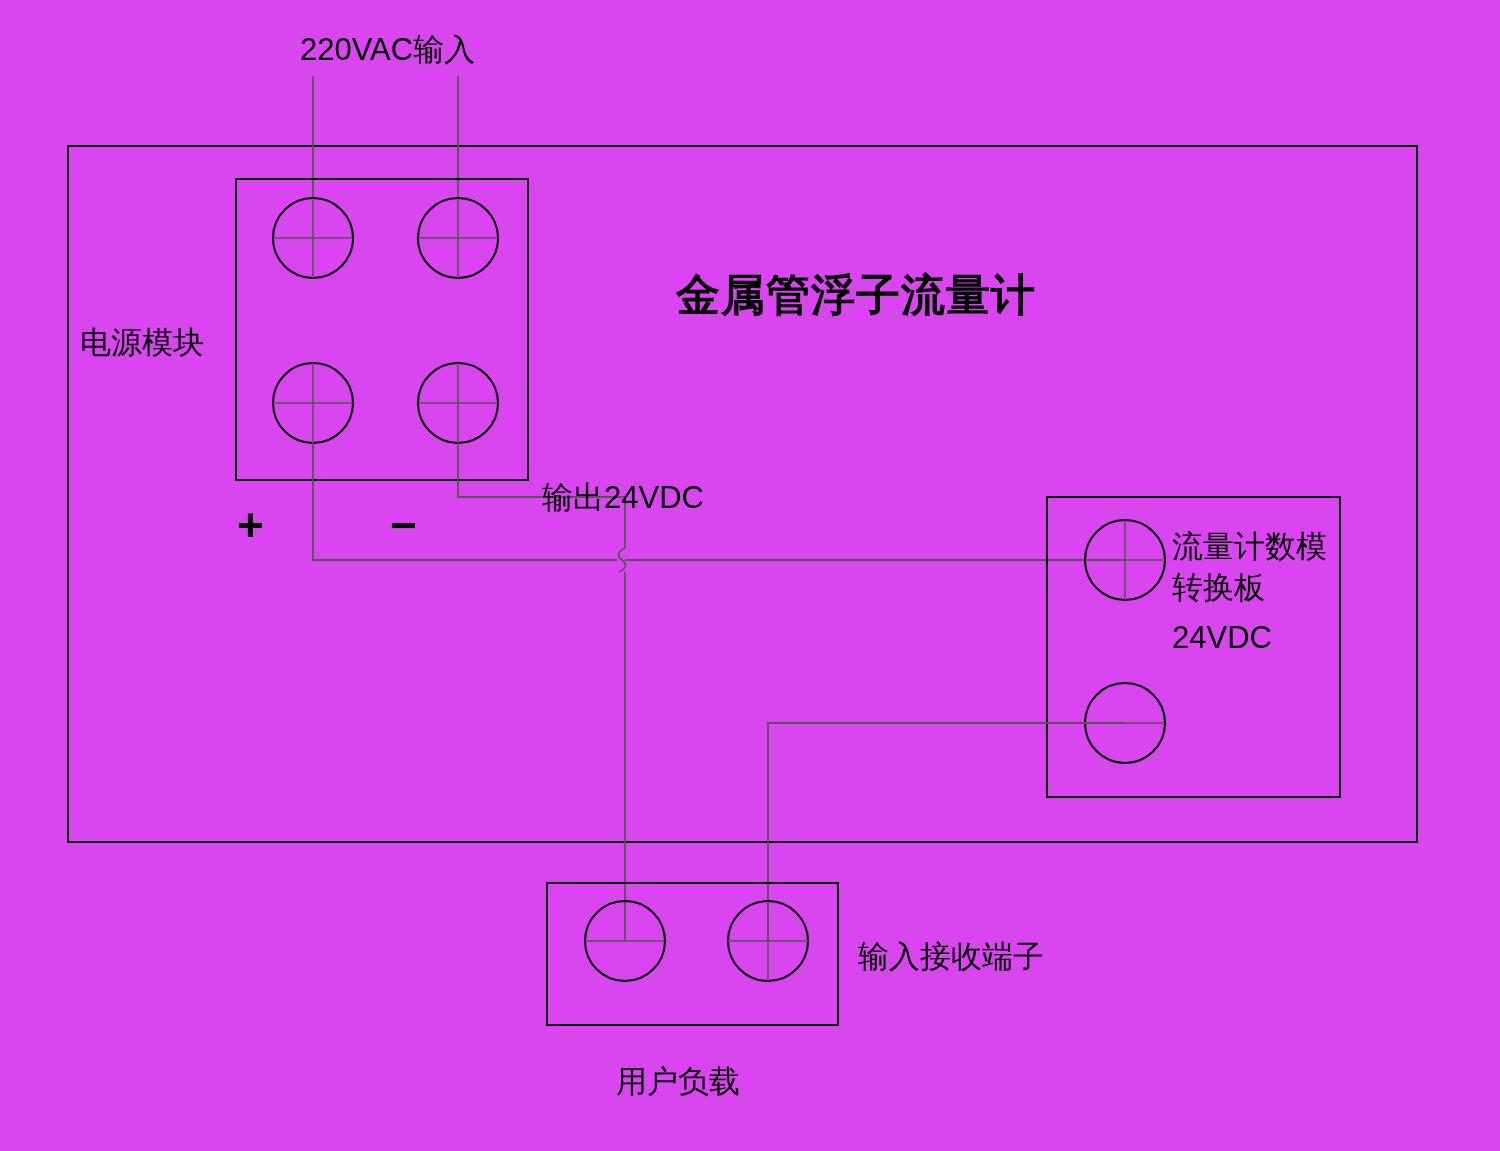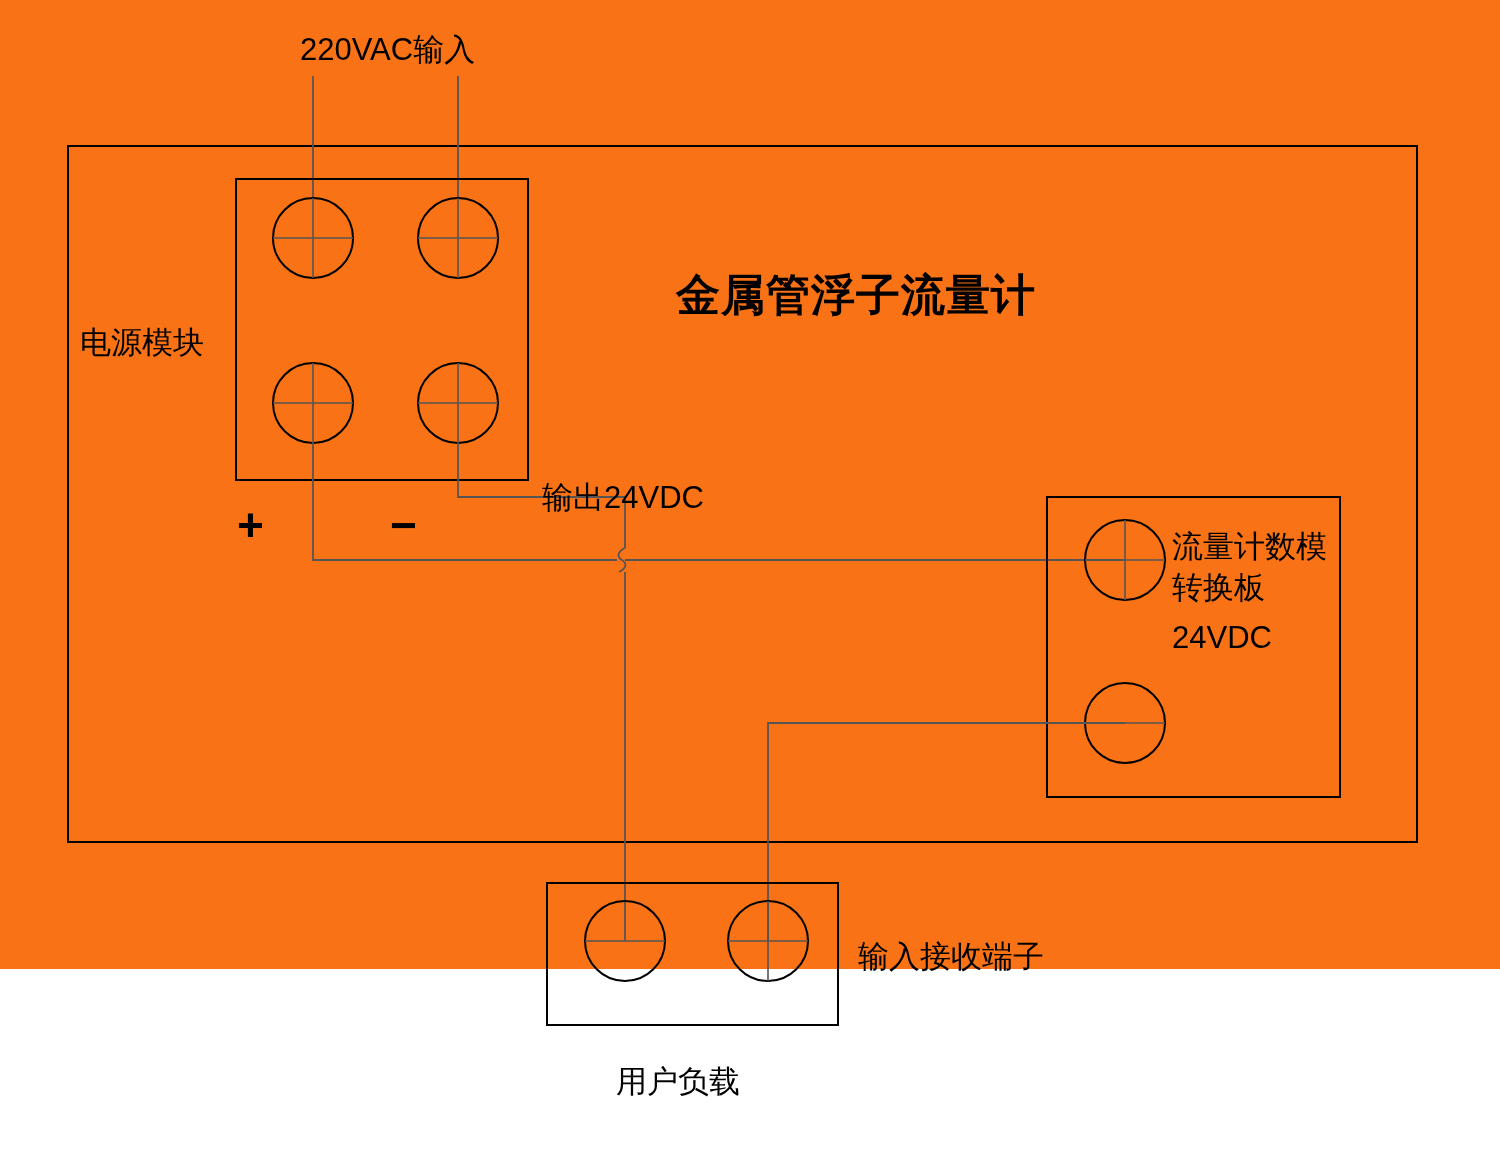--- a/index.html
+++ b/index.html
@@ -9,22 +9,22 @@
   }
   body {
     width: 1500px;
     height: 1151px;
     font-family: "Liberation Sans", "DejaVu Sans", sans-serif;
     overflow: hidden;
   }
   #diagram-root {
     position: relative;
     width: 1500px;
-    height: 969px;
-    background: #f97316;
+    height: 1151px;
+    background: #d946ef;
   }
   svg#wiring-svg {
     position: absolute;
     left: 0;
     top: 0;
     width: 1500px;
     height: 1151px;
     display: block;
   }
   .enclosure-rect {

